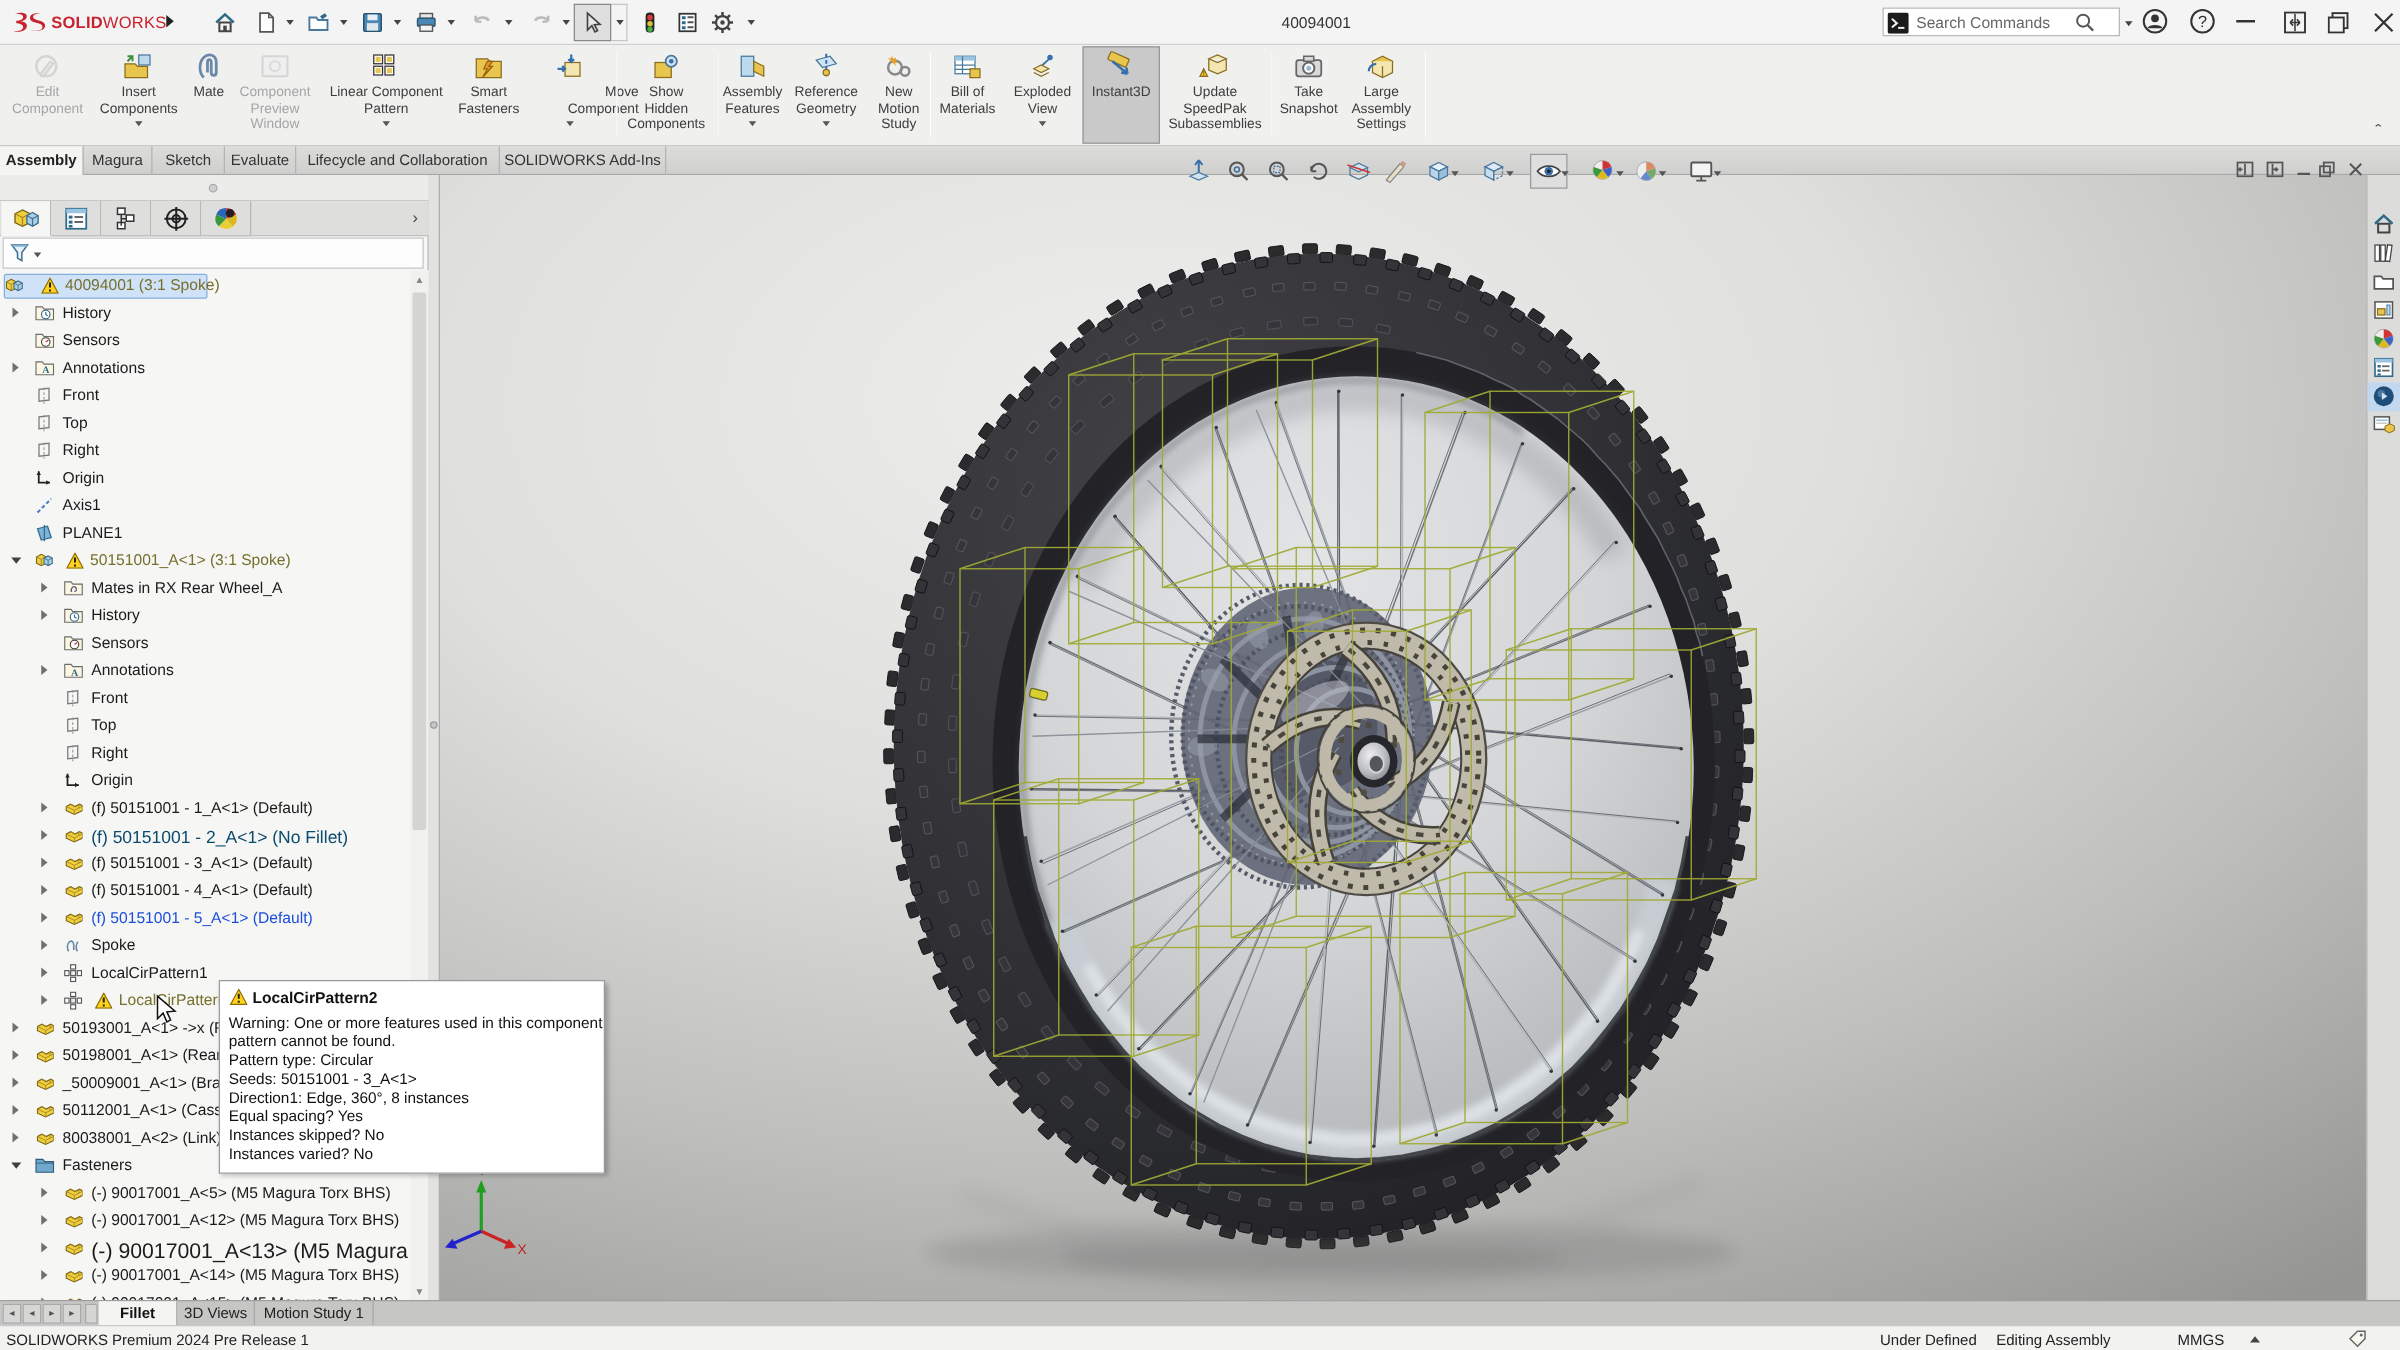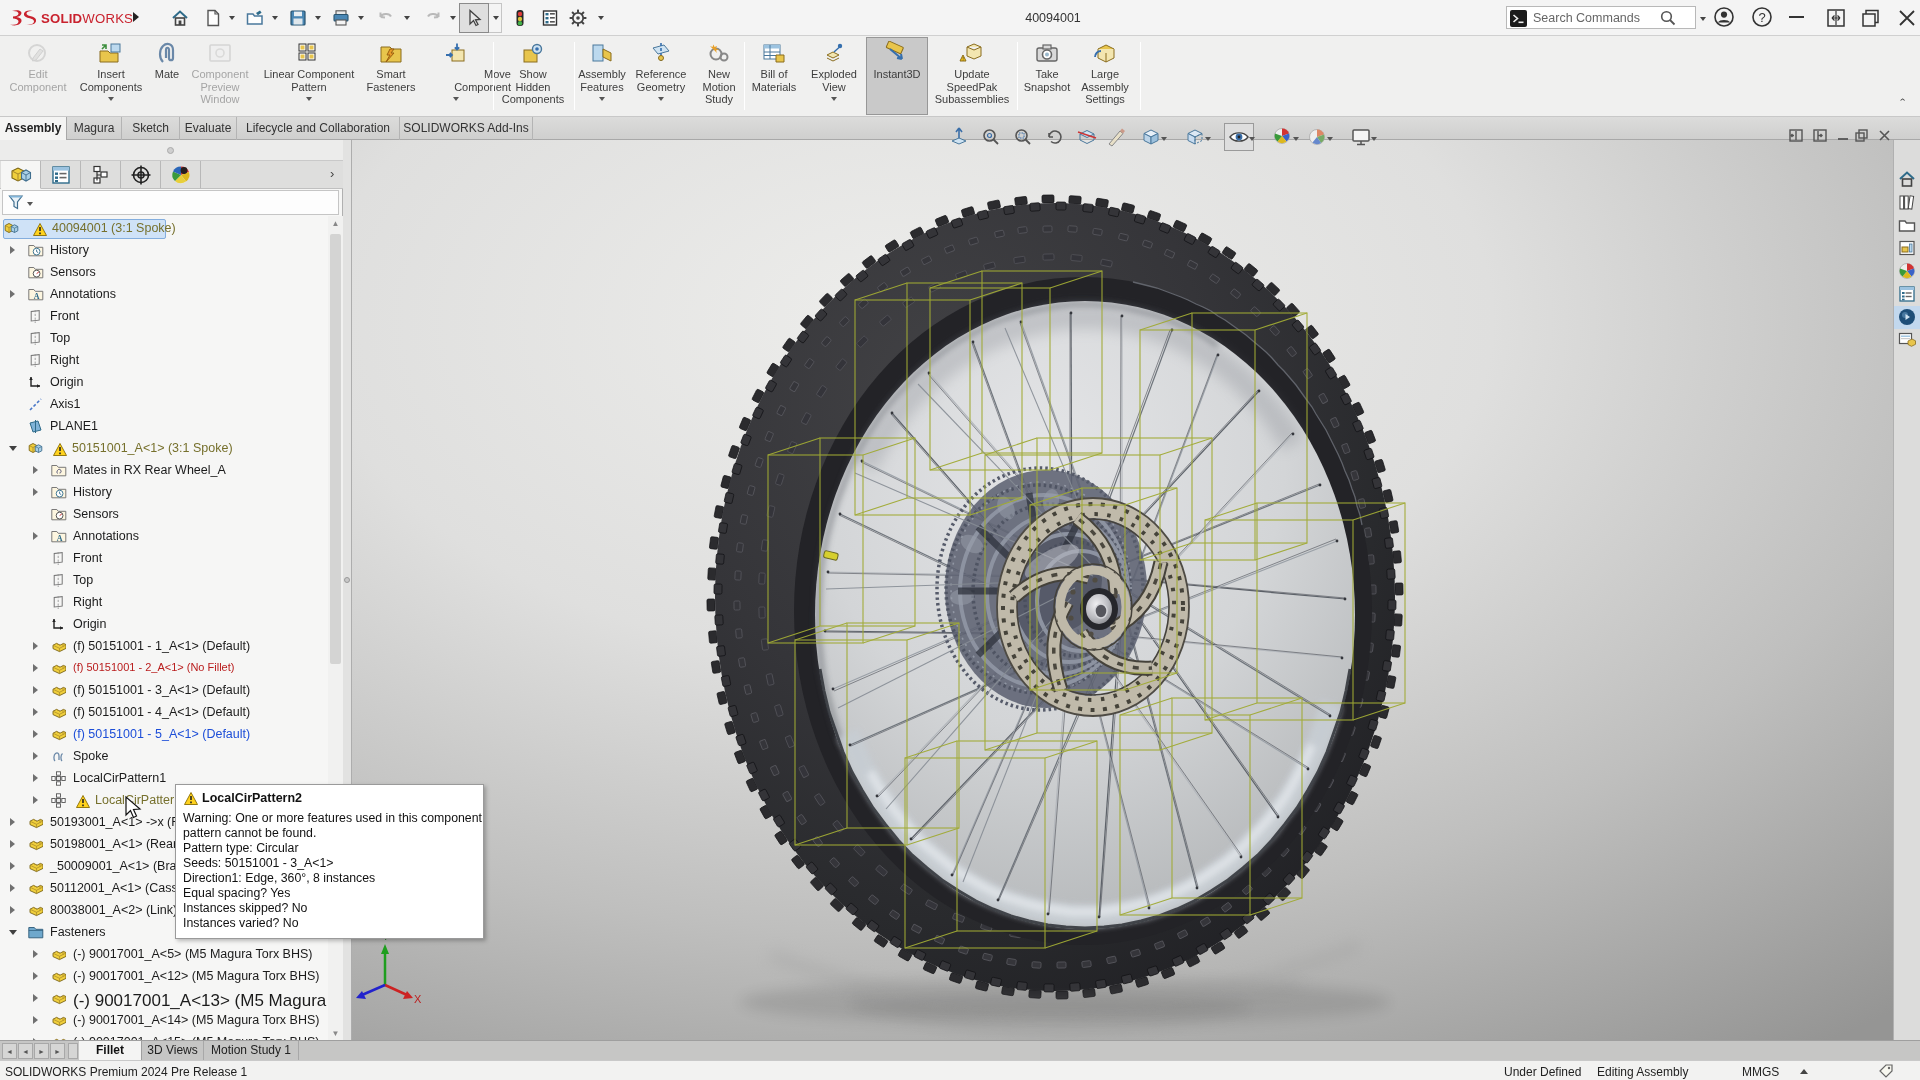--- a/index.html
+++ b/index.html
@@ -1064,21 +1064,21 @@
 <div class="abs" style="left:51px;top:423px"><svg width="15" height="15" viewBox="0 0 15 15" style="">
         <path d="M2 6.2 L5.5 4.4 L9 6.2 L12.5 4.4 L15 5.6 V9.4 L8.5 12.6 L2 9.6 Z" fill="#f0cf3c" stroke="#7a6415" stroke-width="0.9"></path>
         <path d="M2 6.2 L8.5 9.3 L15 6 M8.5 9.3 V12.6 M5.5 4.4 L9 6.2 M12 4.6 V7.6" fill="none" stroke="#a8892a" stroke-width="0.75"></path>
       </svg></div>
 <div class="abs" style="left:73px;top:423px;font-size:12.5px;color:#1b1b1b;white-space:nowrap">(f) 50151001 - 1_A&lt;1&gt; (Default)</div>
 <div class="abs" style="left:33px;top:448px;width:0;height:0;border-top:4px solid transparent;border-bottom:4px solid transparent;border-left:5px solid #707070"></div>
 <div class="abs" style="left:51px;top:445px"><svg width="15" height="15" viewBox="0 0 15 15" style="">
         <path d="M2 6.2 L5.5 4.4 L9 6.2 L12.5 4.4 L15 5.6 V9.4 L8.5 12.6 L2 9.6 Z" fill="#f0cf3c" stroke="#7a6415" stroke-width="0.9"></path>
         <path d="M2 6.2 L8.5 9.3 L15 6 M8.5 9.3 V12.6 M5.5 4.4 L9 6.2 M12 4.6 V7.6" fill="none" stroke="#a8892a" stroke-width="0.75"></path>
       </svg></div>
-<div class="abs" style="left:73px;top:445px;font-size:11px;color:#b91c1c;white-space:nowrap">(f) 50151001 - 2_A&lt;1&gt; (No Fillet)</div>
+<div class="abs" style="left:73px;top:445px;font-size:14px;color:#0c4a6e;white-space:nowrap">(f) 50151001 - 2_A&lt;1&gt; (No Fillet)</div>
 <div class="abs" style="left:33px;top:470px;width:0;height:0;border-top:4px solid transparent;border-bottom:4px solid transparent;border-left:5px solid #707070"></div>
 <div class="abs" style="left:51px;top:467px"><svg width="15" height="15" viewBox="0 0 15 15" style="">
         <path d="M2 6.2 L5.5 4.4 L9 6.2 L12.5 4.4 L15 5.6 V9.4 L8.5 12.6 L2 9.6 Z" fill="#f0cf3c" stroke="#7a6415" stroke-width="0.9"></path>
         <path d="M2 6.2 L8.5 9.3 L15 6 M8.5 9.3 V12.6 M5.5 4.4 L9 6.2 M12 4.6 V7.6" fill="none" stroke="#a8892a" stroke-width="0.75"></path>
       </svg></div>
 <div class="abs" style="left:73px;top:467px;font-size:12.5px;color:#1b1b1b;white-space:nowrap">(f) 50151001 - 3_A&lt;1&gt; (Default)</div>
 <div class="abs" style="left:33px;top:492px;width:0;height:0;border-top:4px solid transparent;border-bottom:4px solid transparent;border-left:5px solid #707070"></div>
 <div class="abs" style="left:51px;top:489px"><svg width="15" height="15" viewBox="0 0 15 15" style="">
         <path d="M2 6.2 L5.5 4.4 L9 6.2 L12.5 4.4 L15 5.6 V9.4 L8.5 12.6 L2 9.6 Z" fill="#f0cf3c" stroke="#7a6415" stroke-width="0.9"></path>
         <path d="M2 6.2 L8.5 9.3 L15 6 M8.5 9.3 V12.6 M5.5 4.4 L9 6.2 M12 4.6 V7.6" fill="none" stroke="#a8892a" stroke-width="0.75"></path>

